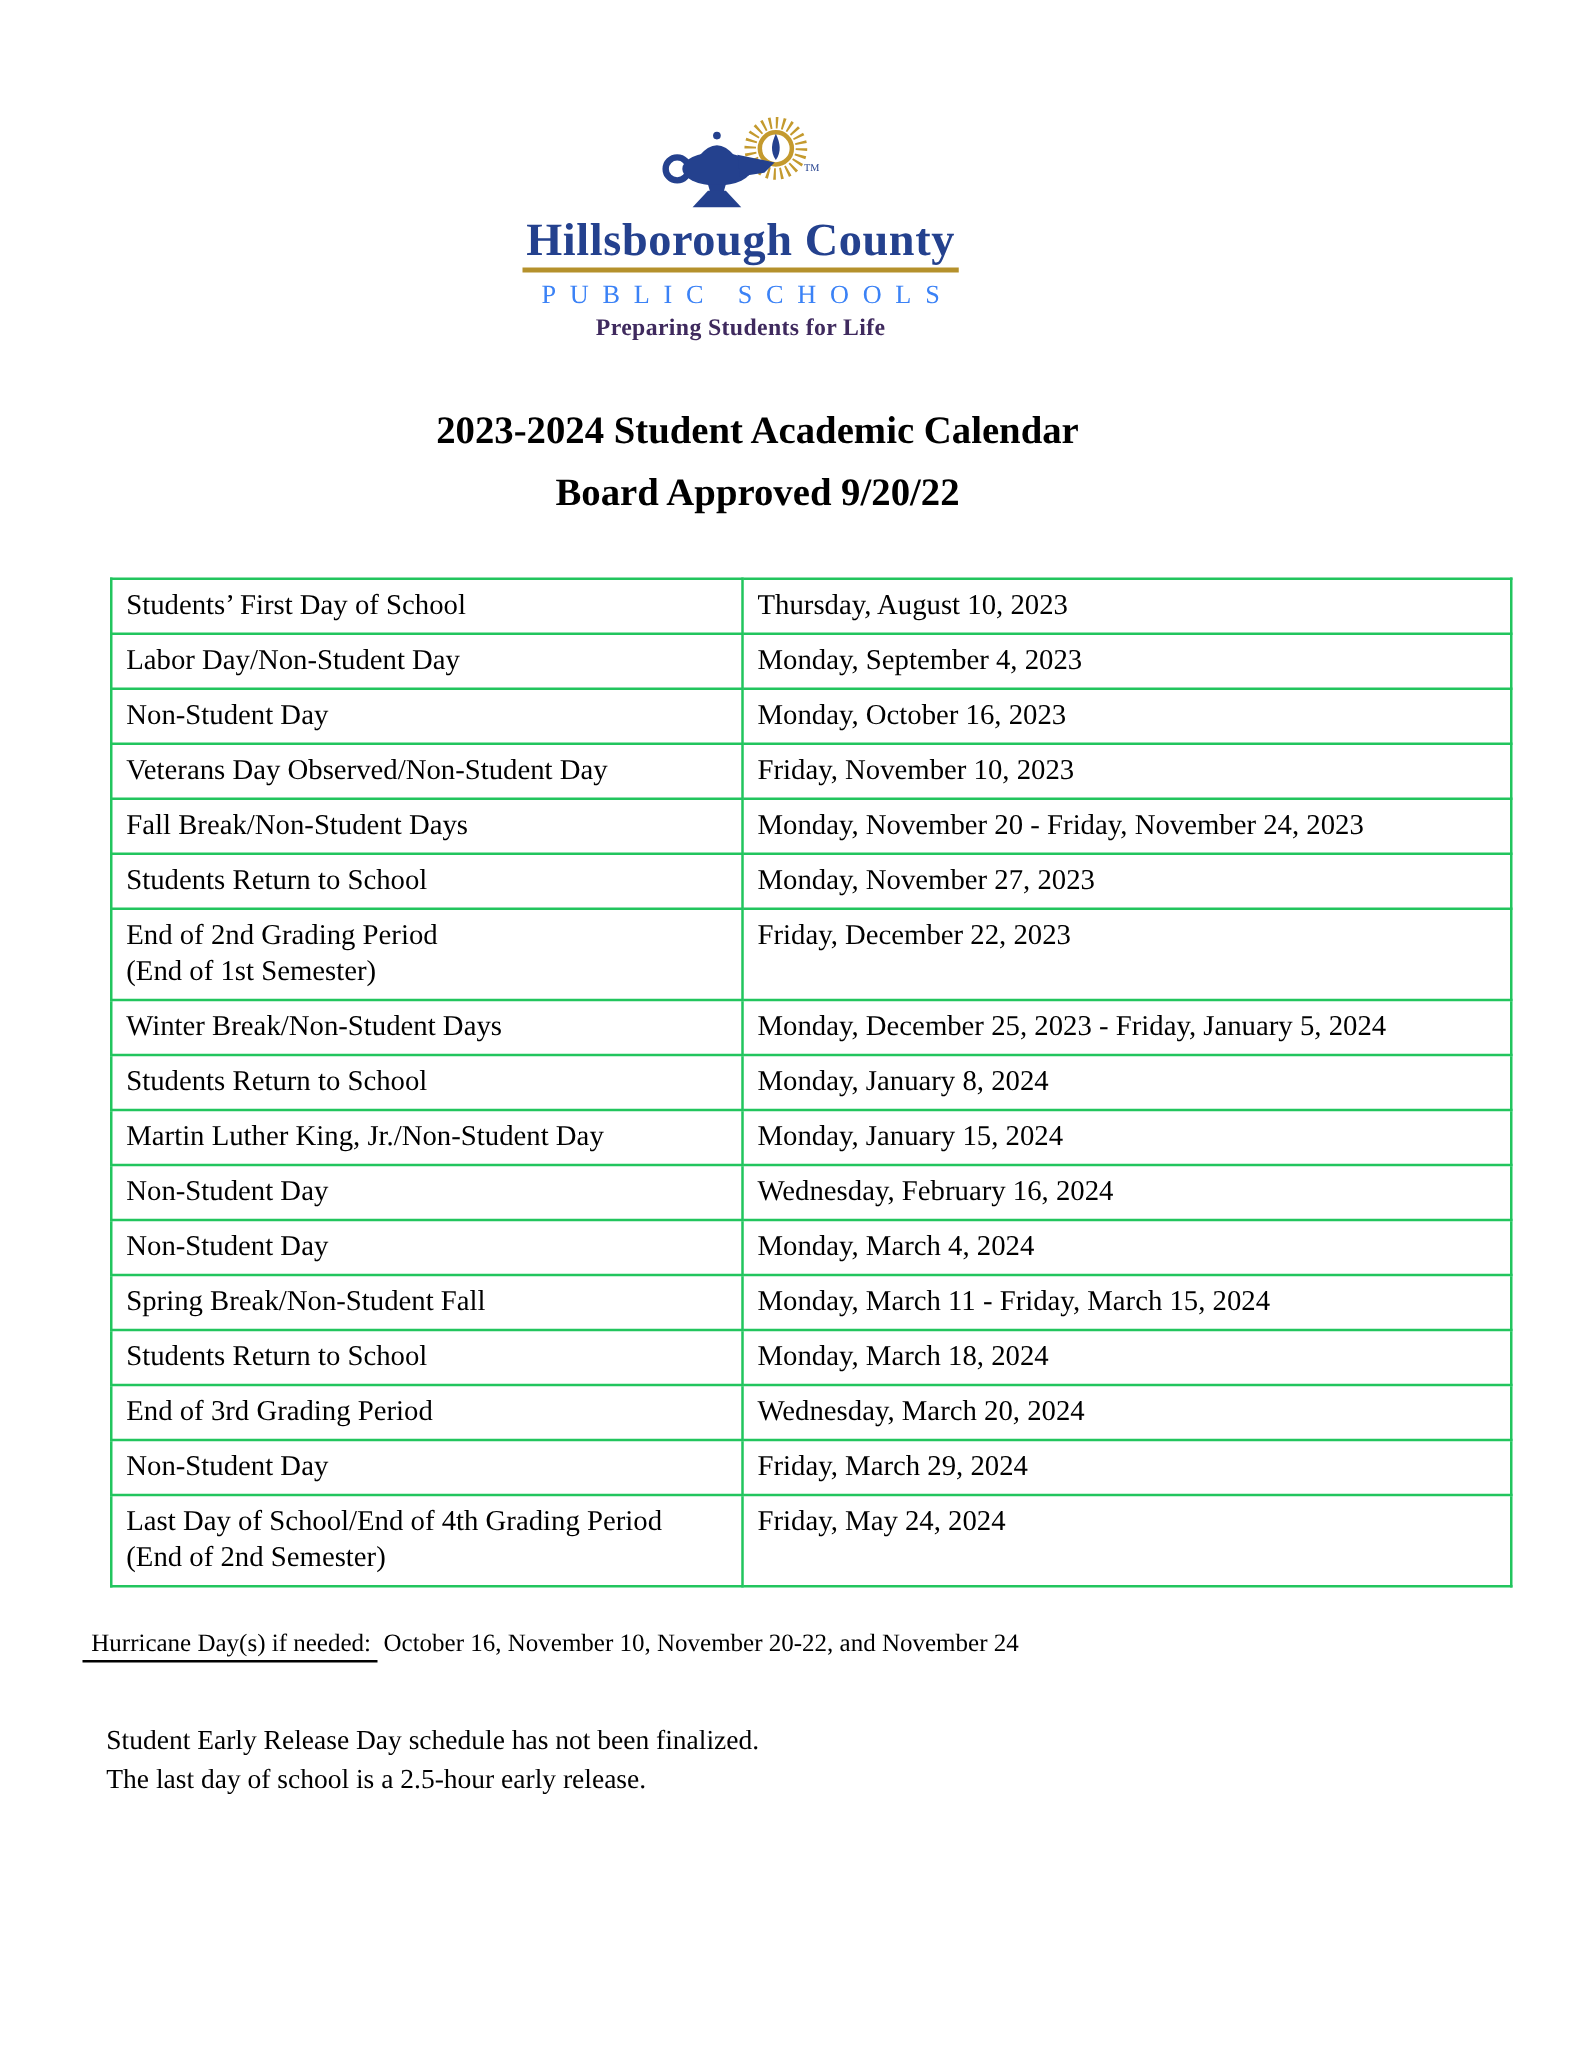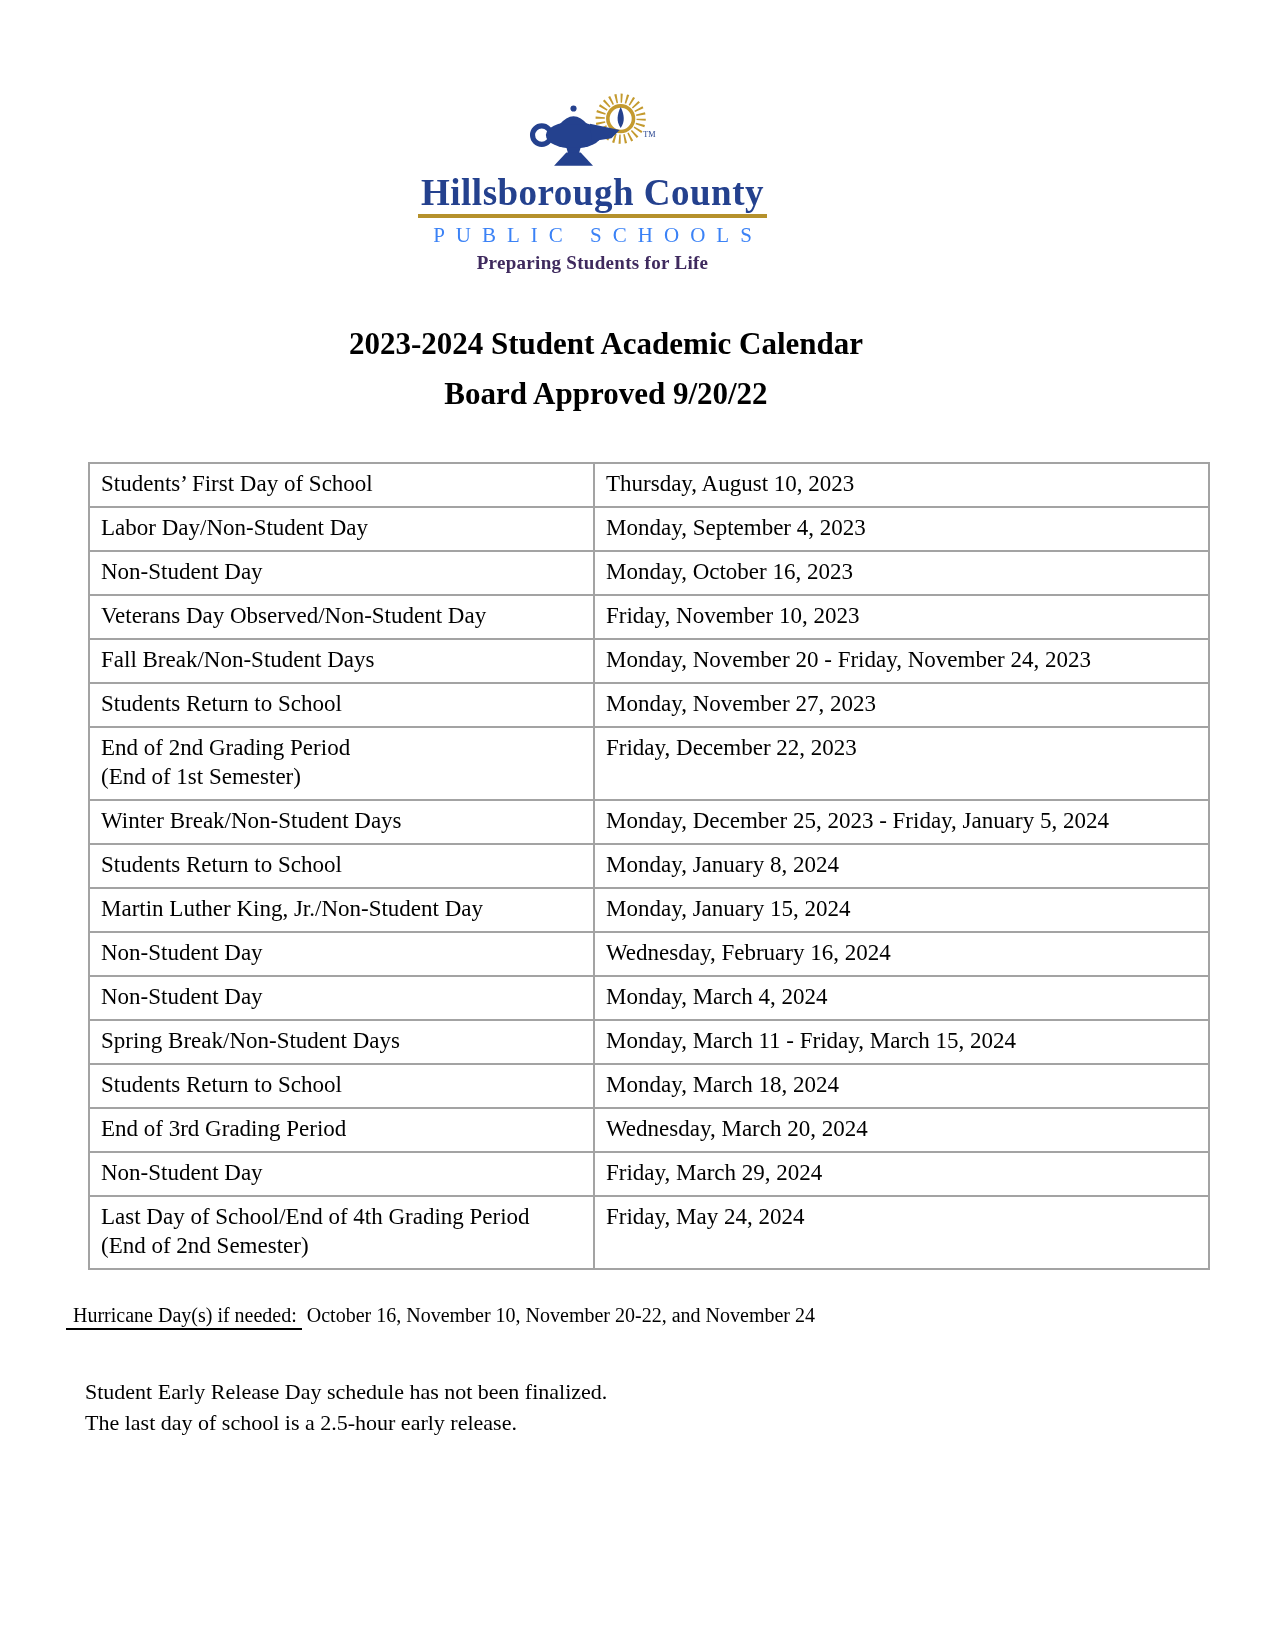--- a/index.html
+++ b/index.html
@@ -69,21 +69,21 @@
   }
 
   
   table.calendar {
     border-collapse: collapse;
     margin: 50px 0 0 88px;
     width: 1122px;
     table-layout: fixed;
   }
   table.calendar td {
-    border: 2px solid #a3a3a3;
+    border: 2px solid #22c55e;
     font-size: 23px;
     line-height: 29px;
     padding: 5px 10px 8px 11px;
     vertical-align: top;
     overflow: hidden;
   }
   table.calendar td.event-col { width: 482px; }
   table.calendar td.date-col  { }
 
   
@@ -188,21 +188,21 @@
       </tr>
       <tr>
         <td class="event-col">Non-Student Day</td>
         <td class="date-col">Wednesday, February 16, 2024</td>
       </tr>
       <tr>
         <td class="event-col">Non-Student Day</td>
         <td class="date-col">Monday, March 4, 2024</td>
       </tr>
       <tr>
-        <td class="event-col">Spring Break/Non-Student Days</td>
+        <td class="event-col">Spring Break/Non-Student Fall</td>
         <td class="date-col">Monday, March 11 - Friday, March 15, 2024</td>
       </tr>
       <tr>
         <td class="event-col">Students Return to School</td>
         <td class="date-col">Monday, March 18, 2024</td>
       </tr>
       <tr>
         <td class="event-col">End of 3rd Grading Period</td>
         <td class="date-col">Wednesday, March 20, 2024</td>
       </tr>

